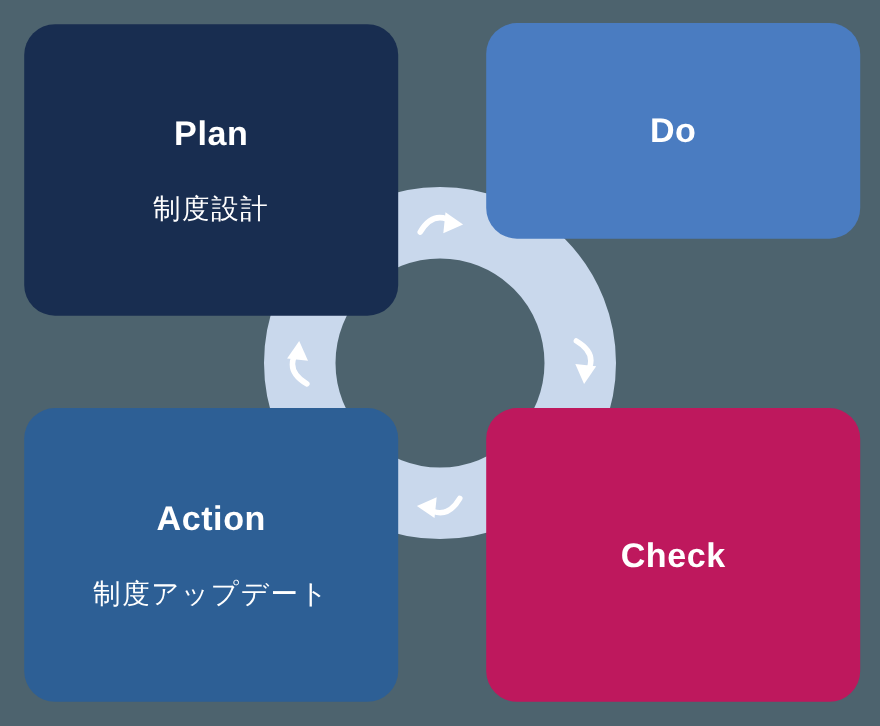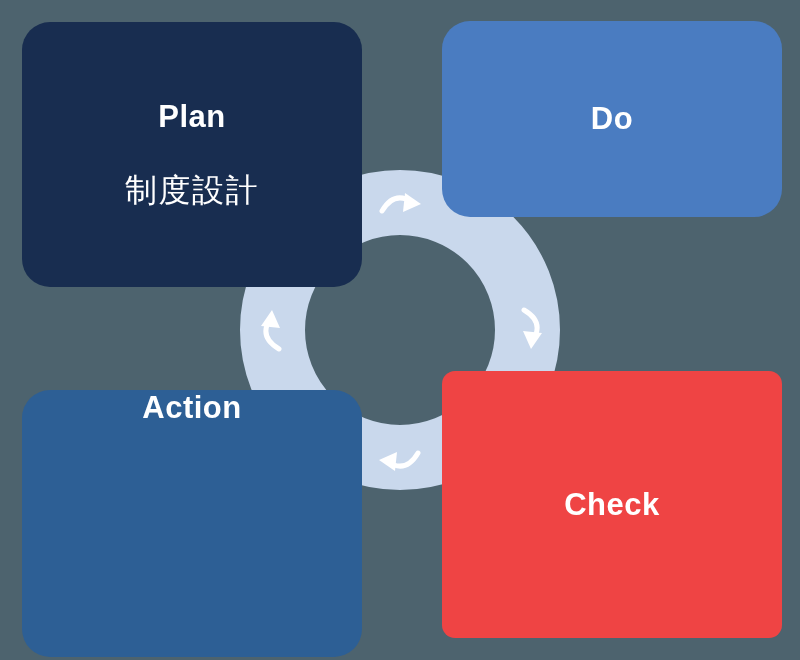--- a/index.html
+++ b/index.html
@@ -48,31 +48,31 @@
     border-radius: 28px;
     display: flex;
     flex-direction: column;
     align-items: center;
     justify-content: center;
     gap: 36px;
     color: #ffffff;
   }
   .card-tl { left: 22px;  top: 22px;  height: 265px; }
   .card-tr { left: 442px; top: 21px;  height: 196px; }
-  .card-bl { left: 22px;  top: 390px; justify-content: space-between; }
+  .card-bl { left: 22px;  top: 371px; }
   .card-br { left: 442px; top: 371px; }
 
   .card-label {
     font-size: 31px;
     font-weight: 700;
     line-height: 1.15;
     letter-spacing: 0.5px;
   }
   .card-desc {
-    font-size: 32px;
+    font-size: 25px;
     font-weight: 500;
     line-height: 1.2;
     letter-spacing: 1.5px;
     white-space: nowrap;
   }
 </style>
 </head>
 <body>
 
 <div class="canvas" data-bind-bg="canvas.background_color" style="background-color: rgb(77, 99, 110);">
@@ -106,21 +106,22 @@
 
   <div class="card card-tl" data-bind-bg="steps.0.color" style="background-color: rgb(24, 45, 80);">
     <div class="card-label" data-bind="steps.0.label">Plan</div>
     <div class="card-desc" data-bind="steps.0.description">制度設計</div>
   </div>
 
   <div class="card card-tr" data-bind-bg="steps.1.color" style="background-color: rgb(74, 124, 193);">
     <div class="card-label" data-bind="steps.1.label">Do</div>
   </div>
 
-  <div class="card card-br" data-bind-bg="steps.2.color" style="background-color: #ef4444; border-radius: 13px;">
+  <div class="card card-br" data-bind-bg="steps.2.color" style="background-color: #be185d;">
     <div class="card-label" data-bind="steps.2.label">Check</div>
   </div>
 
   <div class="card card-bl" data-bind-bg="steps.3.color" style="background-color: rgb(45, 95, 149);">
     <div class="card-label" data-bind="steps.3.label">Action</div>
+    <div class="card-desc" data-bind="steps.3.description">制度アップデート</div>
   </div>
 
 </div>
 
 </body></html>

